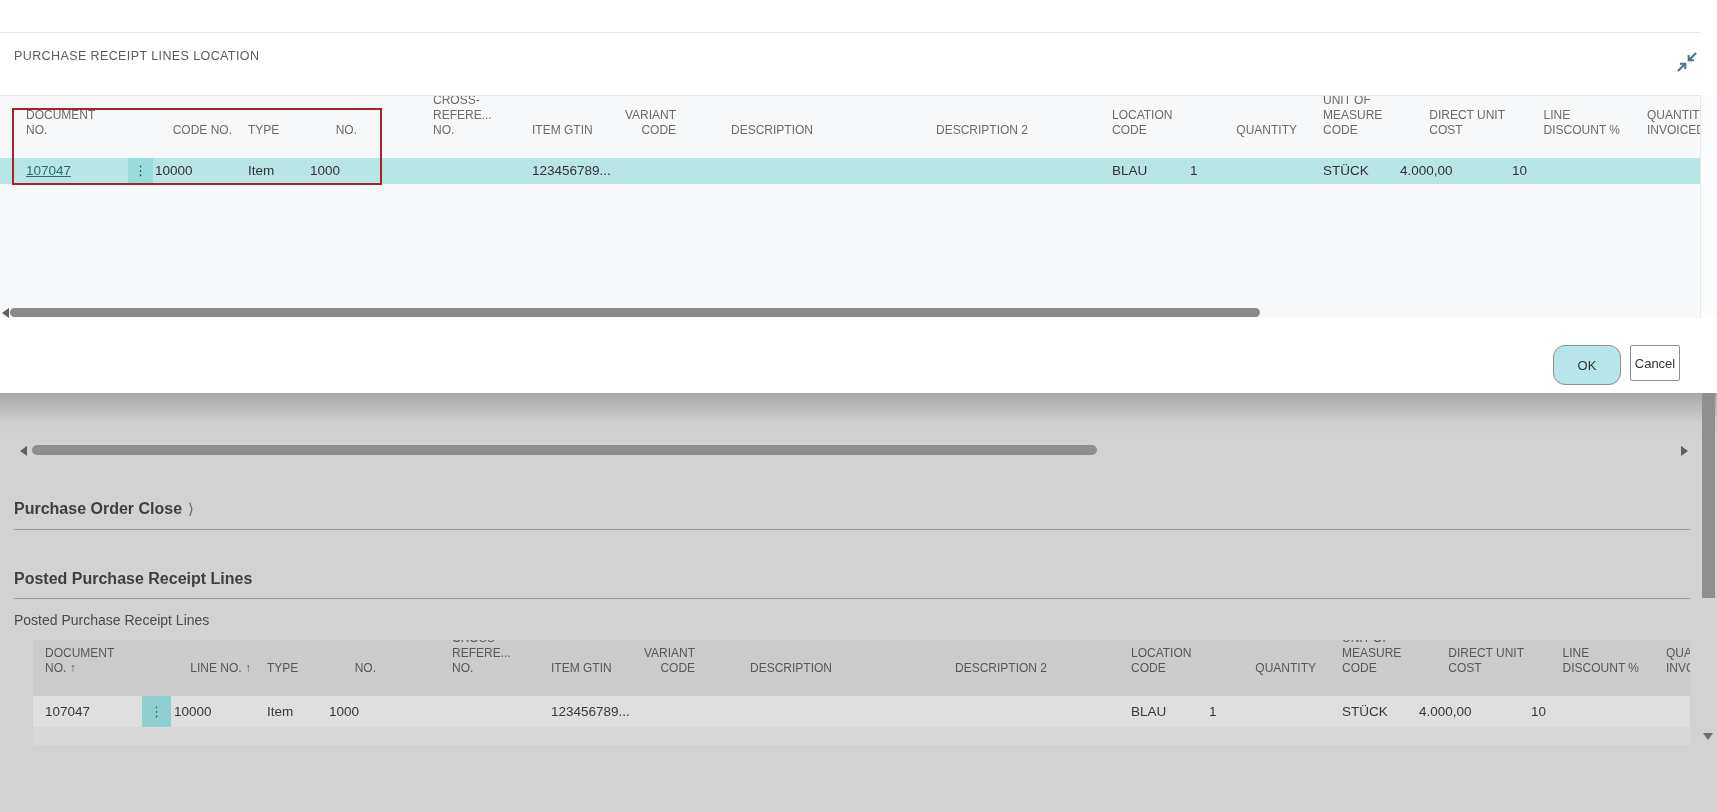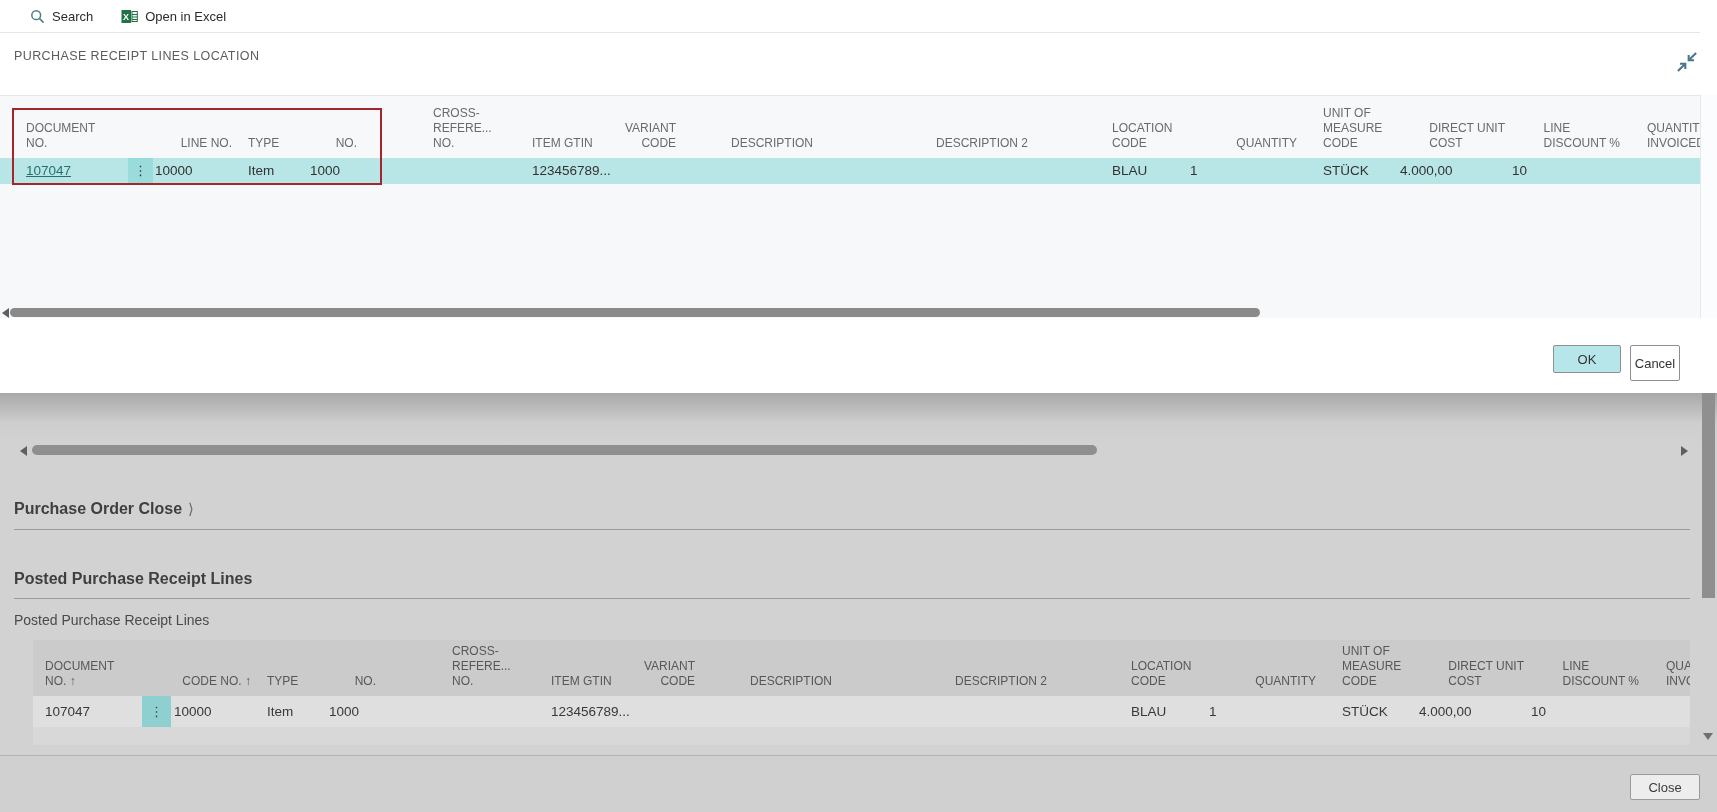--- a/index.html
+++ b/index.html
@@ -15,21 +15,21 @@
 
   
   .dlg-title{position:absolute;top:49px;left:14px;font-size:12.5px;color:#5c5c5c;letter-spacing:.4px;}
   .collapse-btn{position:absolute;top:49px;left:1674px;width:26px;height:26px;cursor:pointer;}
 
   
   .dlg-table{position:absolute;top:95px;left:0;width:1717px;height:223px;background:#f7f8f9;
              border-top:1px solid #e4e6e7;box-sizing:border-box;overflow:hidden;}
   .cols{display:flex;padding-left:14px;}
   .thead{height:62px;align-items:flex-end;}
-  .hcell{box-sizing:border-box;flex:0 0 auto;display:flex;align-items:flex-end;padding-bottom:7px;
+  .hcell{box-sizing:border-box;flex:0 0 auto;display:flex;align-items:flex-end;padding-bottom:20px;
          font-size:12px;color:#6a6a6a;line-height:15px;white-space:pre-line;overflow:hidden;}
   .cell{box-sizing:border-box;flex:0 0 auto;font-size:13.5px;line-height:26px;white-space:nowrap;overflow:hidden;}
   .trow{height:26px;background:#b8e6e6;width:1700px;overflow:hidden;}
   .r{text-align:left;justify-content:flex-end;}
 
   .c-doc{width:101px;padding-left:12px;}
   .c-dots{width:40px;}
   .c-line{width:77px;}
   .c-type{width:78px;padding-left:16px;}
   .c-no{width:50px;padding-right:3px;}
@@ -61,21 +61,21 @@
   .tri-d{border-left:5px solid transparent;border-right:5px solid transparent;border-top:7px solid #6f6f6f;}
   .dlg-hscroll{position:absolute;left:0;top:211px;width:1717px;height:12px;}
   .dlg-hscroll .thumb{position:absolute;left:10px;top:1px;width:1250px;height:9px;background:#8a8a8a;border-radius:5px;cursor:pointer;}
 
   .right-strip{position:absolute;left:1700px;top:95px;width:17px;height:223px;background:#fbfcfd;border-left:1px solid #e8e8e8;box-sizing:border-box;}
 
   
   .dlg-footer{position:absolute;top:318px;left:0;width:1717px;height:75px;background:#fff;}
   .btn{position:absolute;box-sizing:border-box;display:flex;align-items:center;justify-content:center;
        font-size:13px;color:#333;border:1px solid #8f8f8f;border-radius:2px;cursor:pointer;}
-  .btn-ok{left:1553px;top:27px;width:68px;height:28px;background:#b6e6ea;}
+  .btn-ok{left:1553px;top:27px;width:68px;height:40px;background:#b6e6ea;border-radius:12px;}
   .btn-cancel{left:1630px;top:27px;width:50px;height:36px;background:#fff;}
 
   
   .dimmed{position:absolute;top:393px;left:0;width:1717px;height:419px;
           background:linear-gradient(#a8a8a8 0px,#cecece 30px,#d2d2d2 50px,#d2d2d2 100%);overflow:hidden;}
   .pg-hscroll{position:absolute;top:51px;left:0;width:1700px;height:14px;}
   .pg-hscroll .thumb{position:absolute;left:32px;top:1px;width:1065px;height:10px;background:#8f8f8f;border-radius:5px;}
   .sec-h{position:absolute;left:14px;font-size:16px;font-weight:700;color:#3f3f3f;}
   .sec-chev{font-weight:400;color:#6a6a6a;font-size:15px;margin-left:6px;}
   .rule{position:absolute;left:14px;width:1676px;height:1px;background:#9c9c9c;}
@@ -92,64 +92,40 @@
   .vscroll-arrow{position:absolute;left:1703px;top:340px;}
 
   .bottom-bar{position:absolute;top:362px;left:0;width:1717px;height:57px;background:#d0d0d0;border-top:1px solid #b2b2b2;box-sizing:border-box;}
   .btn-close{left:1630px;top:18px;width:70px;height:26px;background:#ededed;border-color:#9a9a9a;color:#3a3a3a;}
 </style>
 </head>
 <body>
 
 <div class="screen">
 
-  <div class="cmdbar">
-    <div class="cmd">
-      <span>
-        <svg width="15" height="15" viewBox="0 0 15 15">
-            <circle cx="6.2" cy="6.2" r="4.4" fill="none" stroke="#4d7c8a" stroke-width="1.5"></circle>
-            <line x1="9.6" y1="9.6" x2="13.6" y2="13.6" stroke="#4d7c8a" stroke-width="1.5"></line>
-          </svg>
-      </span>
-      <span>Search</span>
-    </div>
-    <div class="cmd">
-      <span>
-        <svg width="17" height="15" viewBox="0 0 17 15">
-          <rect x="0.5" y="1" width="9.6" height="13" fill="#217346"></rect>
-          <text x="2.1" y="11" font-family="Liberation Sans, sans-serif" font-size="9" font-weight="bold" fill="#fff">X</text>
-          <rect x="11" y="2.5" width="5.3" height="10" fill="#fff" stroke="#217346" stroke-width="1"></rect>
-          <line x1="11" y1="5.5" x2="16.3" y2="5.5" stroke="#217346" stroke-width="1"></line>
-          <line x1="11" y1="8" x2="16.3" y2="8" stroke="#217346" stroke-width="1"></line>
-          <line x1="11" y1="10.5" x2="16.3" y2="10.5" stroke="#217346" stroke-width="1"></line>
-        </svg>
-      </span>
-      <span>Open in Excel</span>
-    </div>
-  </div>
   <div class="cmdbar-border"></div>
 
   <div class="dlg-title">PURCHASE RECEIPT LINES LOCATION</div>
   <div class="collapse-btn">
     <span>
       <svg width="26" height="26" viewBox="0 0 20 20" fill="none" stroke="#49768c" stroke-width="1.6">
         <path d="M17 3 L11.3 8.7"></path>
           <path d="M11.3 4.6 v4.1 h4.1"></path>
         <path d="M3 17 L8.7 11.3"></path>
           <path d="M8.7 15.4 v-4.1 h-4.1"></path>
       </svg>
     </span>
   </div>
 
   <div class="dlg-table">
     <div class="cols thead">
       <div class="hcell c-doc">DOCUMENT
 NO.</div>
       <div class="hcell c-dots"></div>
-      <div class="hcell c-line r">LINE NO.</div>
+      <div class="hcell c-line r">CODE NO.</div>
       <div class="hcell c-type">TYPE</div>
       <div class="hcell c-no r">NO.</div>
       <div class="hcell c-cross">CROSS-
 REFERE...
 NO.</div>
       <div class="hcell c-gtin">ITEM GTIN</div>
       <div class="hcell c-var">VARIANT
 CODE</div>
       <div class="hcell c-desc">DESCRIPTION</div>
       <div class="hcell c-desc2">DESCRIPTION 2</div>
@@ -224,21 +200,21 @@
     </div>
     <div class="rule" style="top:205px;"></div>
 
     <div class="sub-label">Posted Purchase Receipt Lines</div>
 
     <div class="ltable">
       <div class="lthead">
         <div class="hcell c-doc">DOCUMENT
 NO. ↑</div>
         <div class="hcell c-dots"></div>
-        <div class="hcell c-line r">CODE NO. ↑</div>
+        <div class="hcell c-line r">LINE NO. ↑</div>
         <div class="hcell c-type">TYPE</div>
         <div class="hcell c-no r">NO.</div>
         <div class="hcell c-cross">CROSS-
 REFERE...
 NO.</div>
         <div class="hcell c-gtin">ITEM GTIN</div>
         <div class="hcell c-var">VARIANT
 CODE</div>
         <div class="hcell c-desc">DESCRIPTION</div>
         <div class="hcell c-desc2">DESCRIPTION 2</div>
@@ -276,18 +252,15 @@
         <div class="cell c-duc r">4.000,00</div>
         <div class="cell c-ldisc r">10</div>
         <div class="cell c-qinv"></div>
       </div>
       <div class="lafter"></div>
     </div>
 
     <div class="vscroll-thumb"></div>
     <div class="tri tri-d vscroll-arrow"></div>
 
-    <div class="bottom-bar">
-      <div class="btn btn-close">Close</div>
-    </div>
   </div>
 
 </div>
 
 </body></html>

